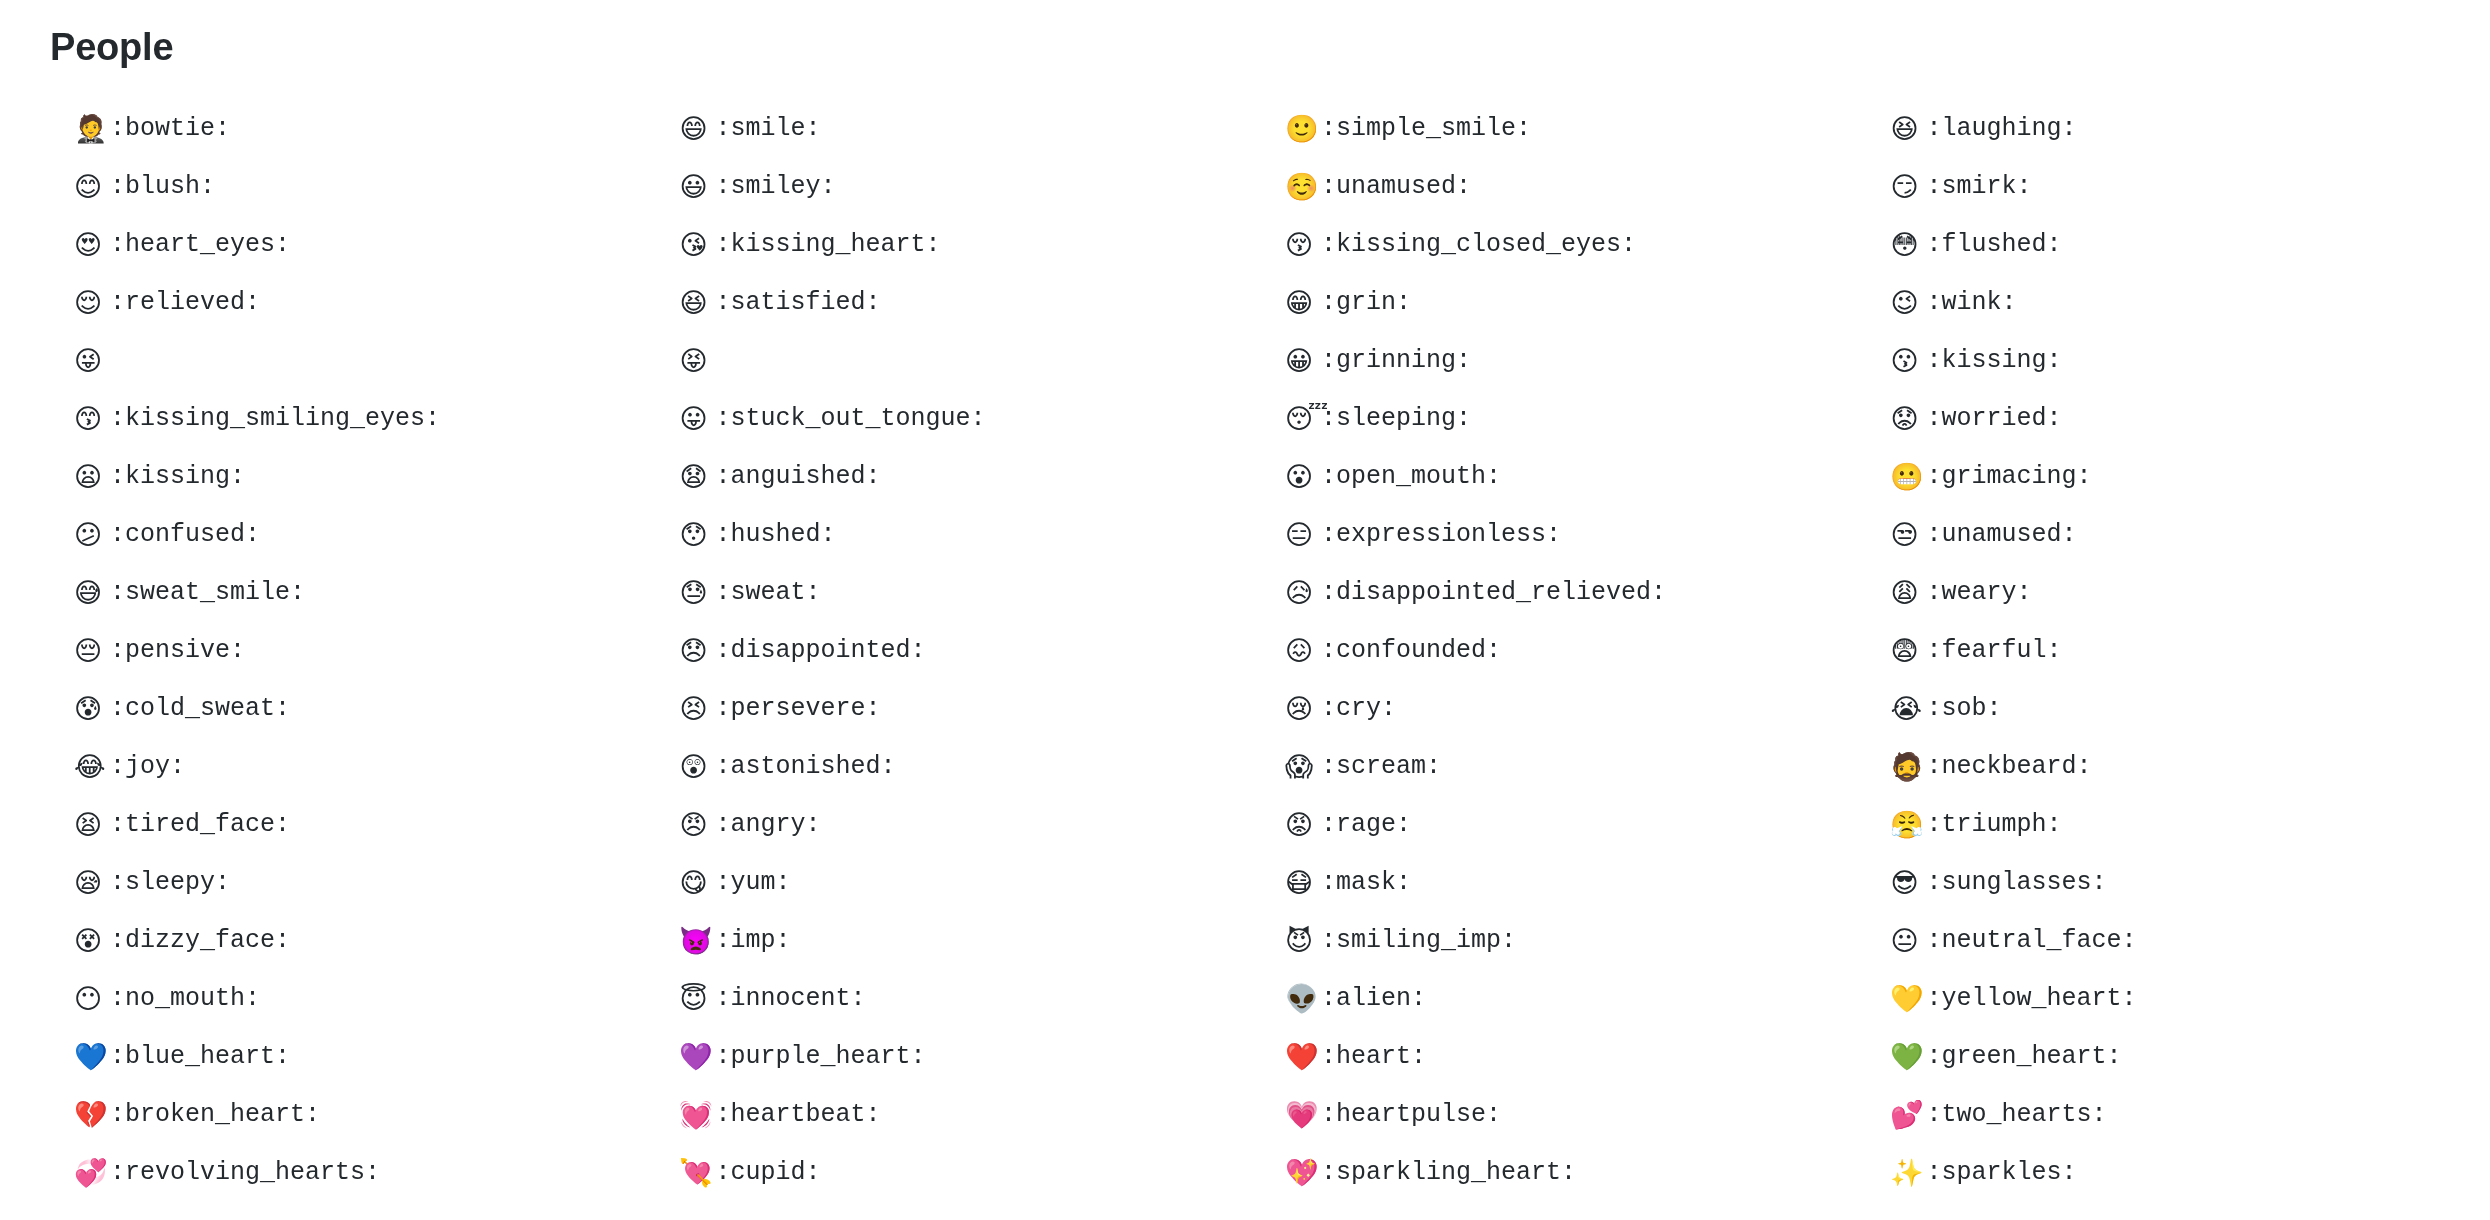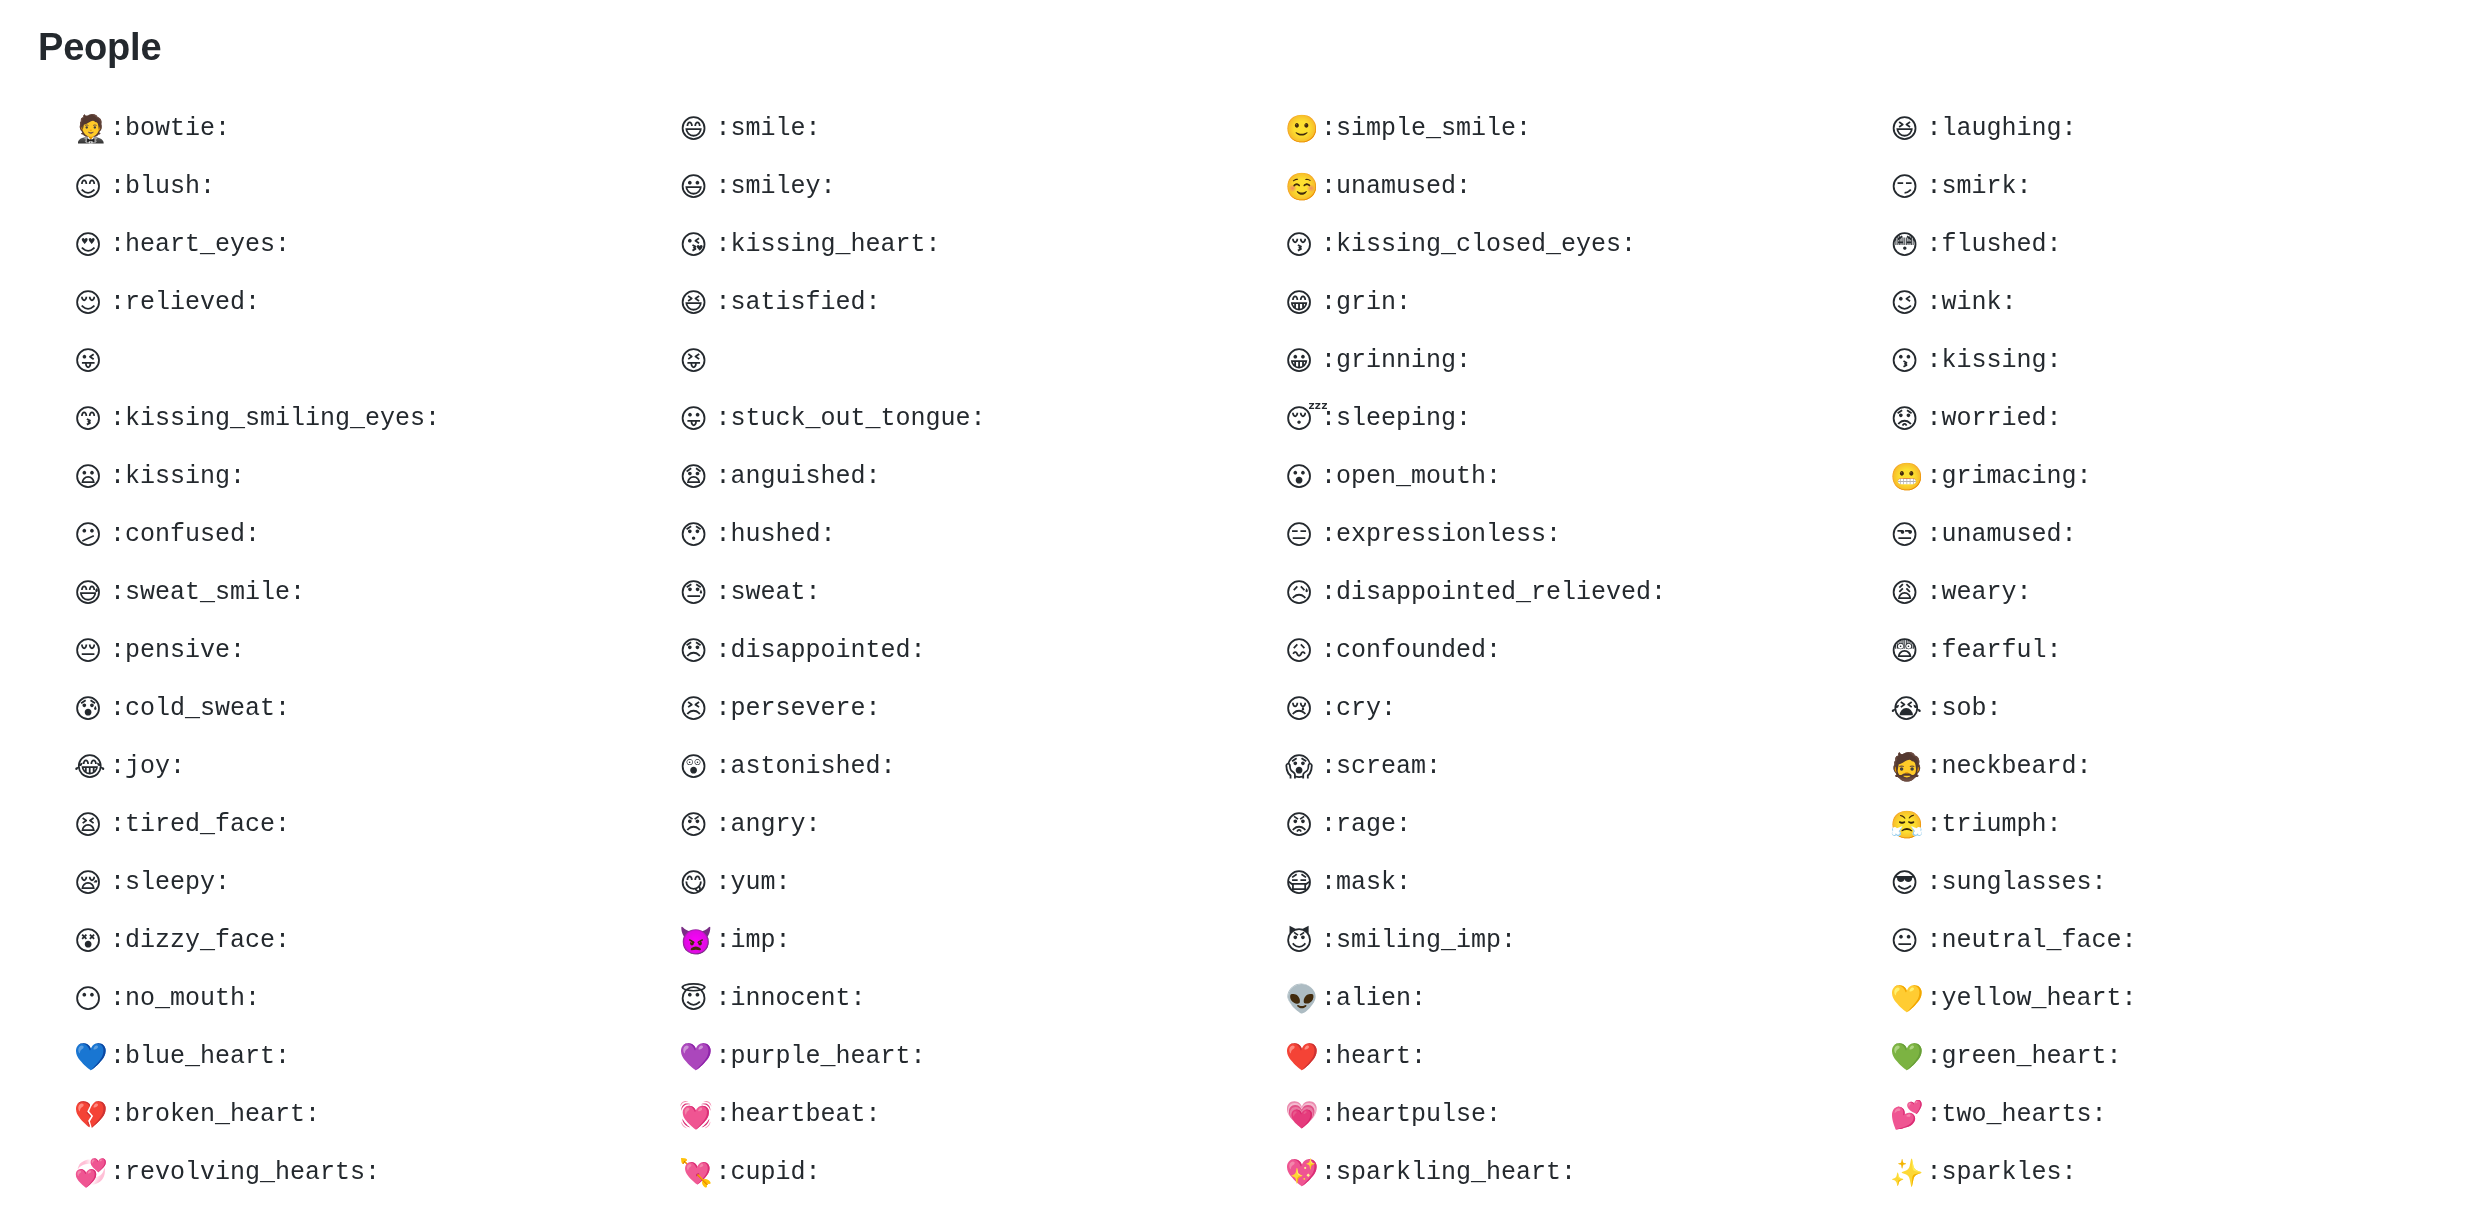--- a/index.html
+++ b/index.html
@@ -15,21 +15,21 @@
     overflow: hidden;
   }
   .page {
     padding: 26px 34px 0 34px;
     box-sizing: border-box;
   }
   .page-title {
     font-size: 38px;
     font-weight: bold;
     color: #24292e;
-    margin: 0 0 30px 4px;
+    margin: 0 0 30px 16px;
     letter-spacing: -0.2px;
     font-family: "Liberation Sans", sans-serif;
   }
   .emoji-grid {
     display: grid;
     grid-template-columns: repeat(4, 1fr);
     column-gap: 0px;
     row-gap: 0px;
   }
   .emoji-item {

